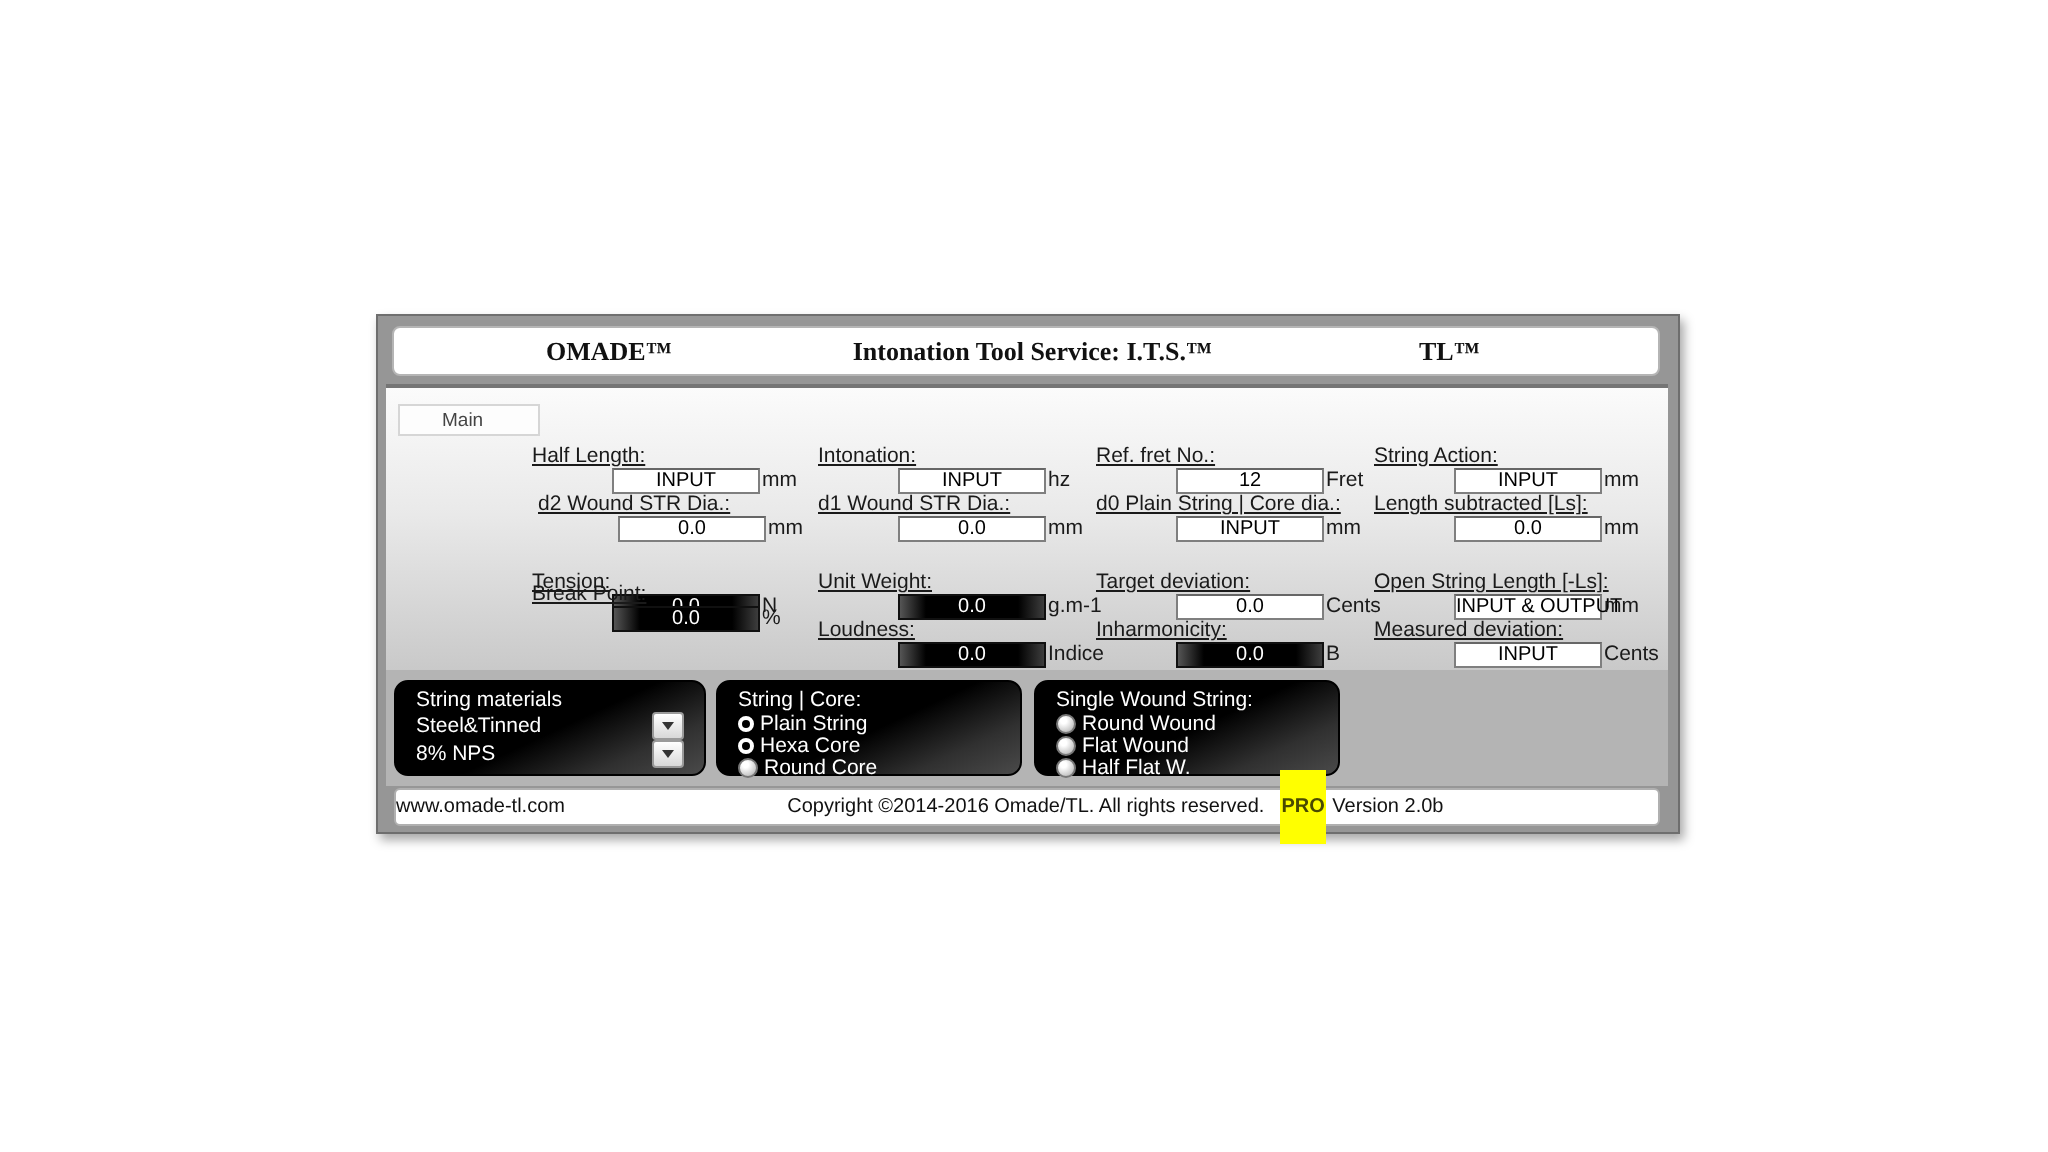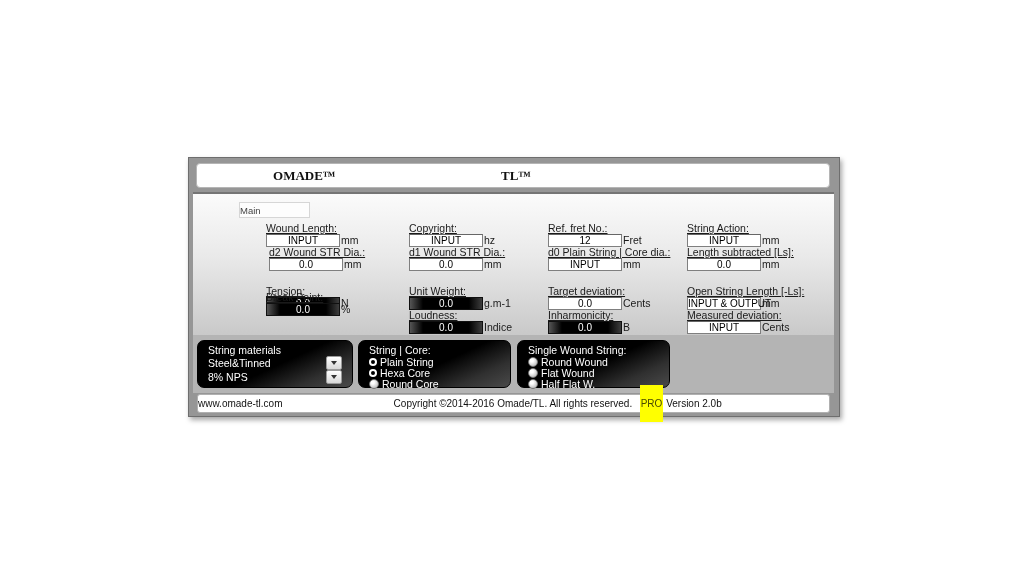--- a/index.html
+++ b/index.html
@@ -15,26 +15,26 @@
     border:1px solid #b5b5b5;border-radius:4px;display:flex;align-items:center;
     font-family:"Liberation Serif", serif;font-weight:bold;font-size:13px;color:#111;}
   .hdr .zone{text-align:center;}
   .hdr .z1{width:34%;} .hdr .z2{width:33%;} .hdr .z3{width:33%;}
 
   
   .main{position:absolute;left:4px;top:34px;width:641px;height:141px;
     background:linear-gradient(#fbfbfb, #e9e9e9 45%, #c9c9c9);
     border-top:2px solid #757575;border-bottom:1px solid #8b8b8b;}
   .tab{position:absolute;left:6px;top:8px;width:71px;height:16px;background:#fdfdfd;
-    border:1px solid #d6d6d6;font-size:9.5px;color:#444;line-height:16px;padding-left:0;box-sizing:border-box;margin-left:40px;}
+    border:1px solid #d6d6d6;font-size:9.5px;color:#444;line-height:16px;padding-left:21px;box-sizing:border-box;}
 
   
   .cell{position:absolute;white-space:nowrap;}
   .flabel{font-size:10.5px;color:#1a1a1a;text-decoration:underline;height:12px;}
-  .frow{display:flex;align-items:flex-end;}
+  .frow{display:flex;align-items:flex-end;margin-left:40px;}
   .fvalue{width:72px;height:11px;font-size:10px;text-align:center;line-height:12px;box-sizing:content-box;}
   .fvalue.white{background:#ffffff;border:1px solid #7f7f7f;border-top-color:#666;color:#000;}
   .fvalue.black{background:linear-gradient(90deg,#555 0%,#000 18%,#000 82%,#3d3d3d 100%);
     border:1px solid #101010;color:#ffffff;}
   .funit{font-size:10.5px;color:#1a1a1a;margin-left:1px;line-height:13px;}
 
   
   .apply{position:absolute;left:76px;top:107px;width:486px;height:15px;border-radius:8px;
     background:linear-gradient(#efefef,#c9c9c9 45%,#b3b3b3);border:1px solid #8f8f8f;
     font-family:"Liberation Serif", serif;font-weight:bold;font-size:13px;color:#fff;
@@ -55,45 +55,46 @@
   .radio.unsel{width:8px;height:8px;background:radial-gradient(circle at 35% 30%, #fff 20%, #c9c9c9 70%, #8f8f8f);border:0.5px solid #777;}
   .selrow{display:flex;align-items:center;justify-content:space-between;height:14px;}
   .ddbtn{width:14px;height:12px;background:linear-gradient(#fff,#d8d8d8);border:1px solid #9a9a9a;
     border-radius:2px;display:flex;align-items:center;justify-content:center;cursor:pointer;flex:none;}
   .chev{width:0;height:0;border-left:3px solid transparent;border-right:3px solid transparent;border-top:4px solid #333;}
 
   
   .foot{position:absolute;left:8px;top:236px;width:631px;height:17px;background:#fff;
     border:1px solid #b0b0b0;border-radius:3px;display:flex;align-items:center;font-size:10px;color:#111;}
   .foot .fz{} .foot .f1{width:31%;} .foot .f2{width:39%;} .foot .f3{width:30%;}
-  .pro{background:#ffff00;font-weight:normal;color:#4a4a00;padding:13px 1px;}
+  .pro{background:#ffff00;font-weight:bold;color:#4a4a00;padding:13px 1px;}
 </style>
 </head>
 <body>
 
 <div class="stage">
   <div class="win">
 
     <div class="hdr">
       <div class="zone z1">OMADE™</div>
+      <div class="zone z2">Intonation Tool Service: I.T.S.™</div>
       <div class="zone z3">TL™</div>
     </div>
 
     <div class="main">
       <div class="tab">Main</div>
 
       <div class="cell" style="left:73px;top:28px">
-        <div class="flabel">Wound Length:</div>
+        <div class="flabel">Half Length:</div>
         <div class="frow">
             <div class="fvalue white">INPUT</div>
             <span class="funit">mm</span>
           </div>
       </div>
       <div class="cell" style="left:216px;top:28px">
-        <div class="flabel">Copyright:</div>
+        <div class="flabel">Intonation:</div>
         <div class="frow">
             <div class="fvalue white">INPUT</div>
             <span class="funit">hz</span>
           </div>
       </div>
       <div class="cell" style="left:355px;top:28px">
         <div class="flabel">Ref. fret No.:</div>
         <div class="frow">
             <div class="fvalue white">12</div>
             <span class="funit">Fret</span>

